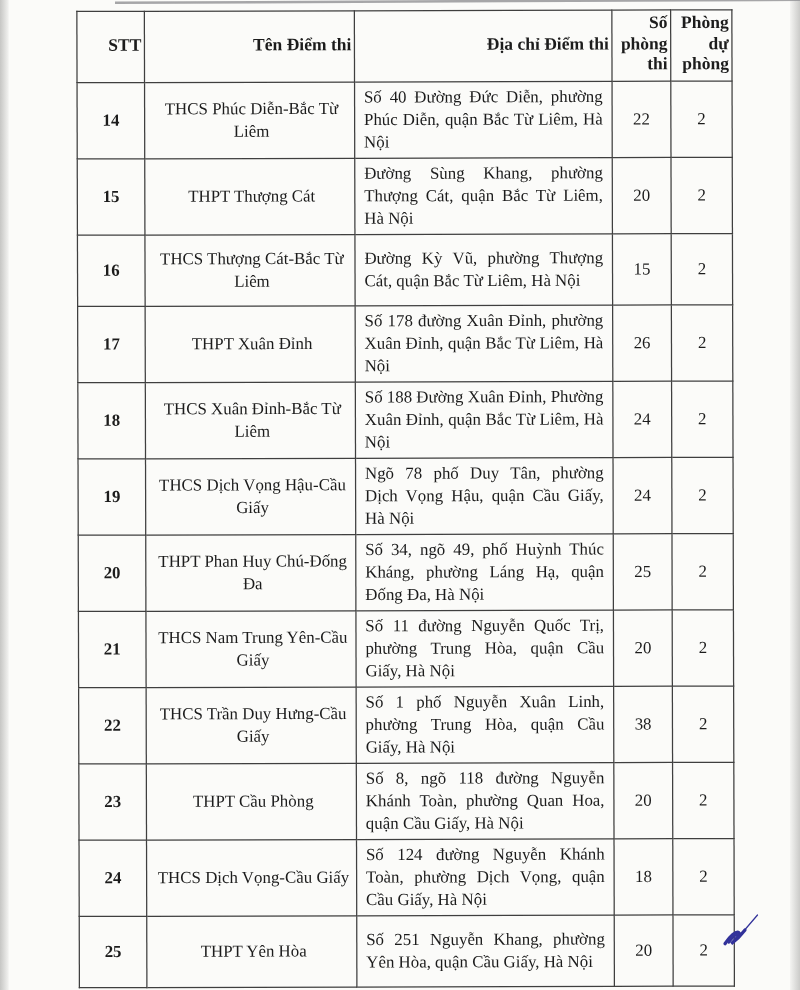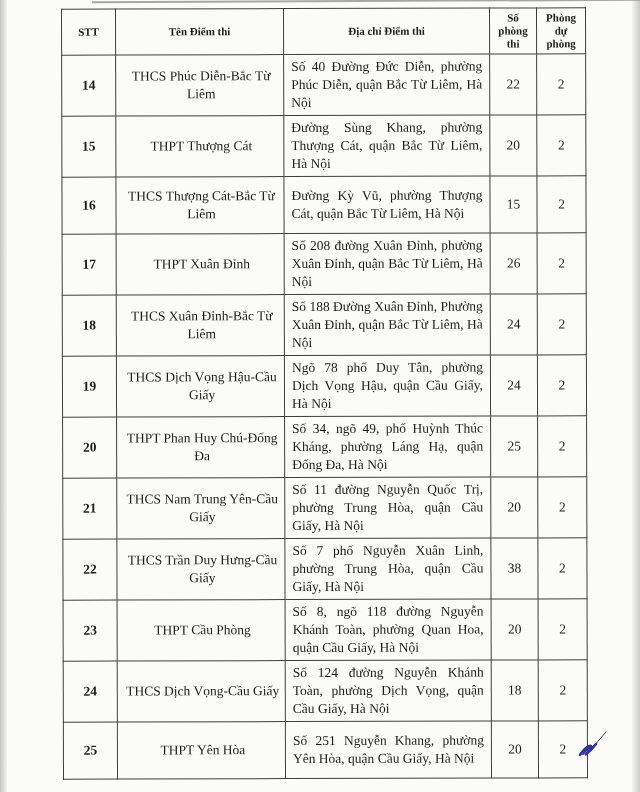--- a/index.html
+++ b/index.html
@@ -35,23 +35,23 @@
     table-layout: fixed;
     transform: rotate(-0.15deg);
     color: #1c1c1c;
   }
   .doc-table th, .doc-table td {
     border: 1px solid #3f3f3f;
     vertical-align: middle;
     overflow: hidden;
   }
   .doc-table th {
-    font-size: 11px;
+    font-size: 14px;
     font-weight: bold;
-    text-align: center;
+    text-align: right;
     line-height: 1.18;
     padding: 3px 2px;
     height: 38px;
   }
   .doc-table td { font-size: 13.5px; height: 50px; }
   .col-stt   { width: 54px; }
   .col-name  { width: 168px; }
   .col-addr  { width: 206px; }
   .col-rooms { width: 47px; }
   .col-bkp   { width: 49px; }
@@ -107,21 +107,21 @@
       <tr>
         <td class="c-stt">16</td>
         <td class="c-name">THCS Thượng Cát-Bắc Từ Liêm</td>
         <td class="c-addr">Đường Kỳ Vũ, phường Thượng Cát, quận Bắc Từ Liêm, Hà Nội</td>
         <td class="c-num">15</td>
         <td class="c-num">2</td>
       </tr>
       <tr>
         <td class="c-stt">17</td>
         <td class="c-name">THPT Xuân Đỉnh</td>
-        <td class="c-addr">Số 208 đường Xuân Đỉnh, phường Xuân Đỉnh, quận Bắc Từ Liêm, Hà Nội</td>
+        <td class="c-addr">Số 178 đường Xuân Đỉnh, phường Xuân Đỉnh, quận Bắc Từ Liêm, Hà Nội</td>
         <td class="c-num">26</td>
         <td class="c-num">2</td>
       </tr>
       <tr>
         <td class="c-stt">18</td>
         <td class="c-name">THCS Xuân Đỉnh-Bắc Từ Liêm</td>
         <td class="c-addr">Số 188 Đường Xuân Đỉnh, Phường Xuân Đỉnh, quận Bắc Từ Liêm, Hà Nội</td>
         <td class="c-num">24</td>
         <td class="c-num">2</td>
       </tr>
@@ -142,21 +142,21 @@
       <tr>
         <td class="c-stt">21</td>
         <td class="c-name">THCS Nam Trung Yên-Cầu Giấy</td>
         <td class="c-addr">Số 11 đường Nguyễn Quốc Trị, phường Trung Hòa, quận Cầu Giấy, Hà Nội</td>
         <td class="c-num">20</td>
         <td class="c-num">2</td>
       </tr>
       <tr>
         <td class="c-stt">22</td>
         <td class="c-name">THCS Trần Duy Hưng-Cầu Giấy</td>
-        <td class="c-addr">Số 7 phố Nguyễn Xuân Linh, phường Trung Hòa, quận Cầu Giấy, Hà Nội</td>
+        <td class="c-addr">Số 1 phố Nguyễn Xuân Linh, phường Trung Hòa, quận Cầu Giấy, Hà Nội</td>
         <td class="c-num">38</td>
         <td class="c-num">2</td>
       </tr>
       <tr>
         <td class="c-stt">23</td>
         <td class="c-name">THPT Cầu Phòng</td>
         <td class="c-addr">Số 8, ngõ 118 đường Nguyễn Khánh Toàn, phường Quan Hoa, quận Cầu Giấy, Hà Nội</td>
         <td class="c-num">20</td>
         <td class="c-num">2</td>
       </tr>

